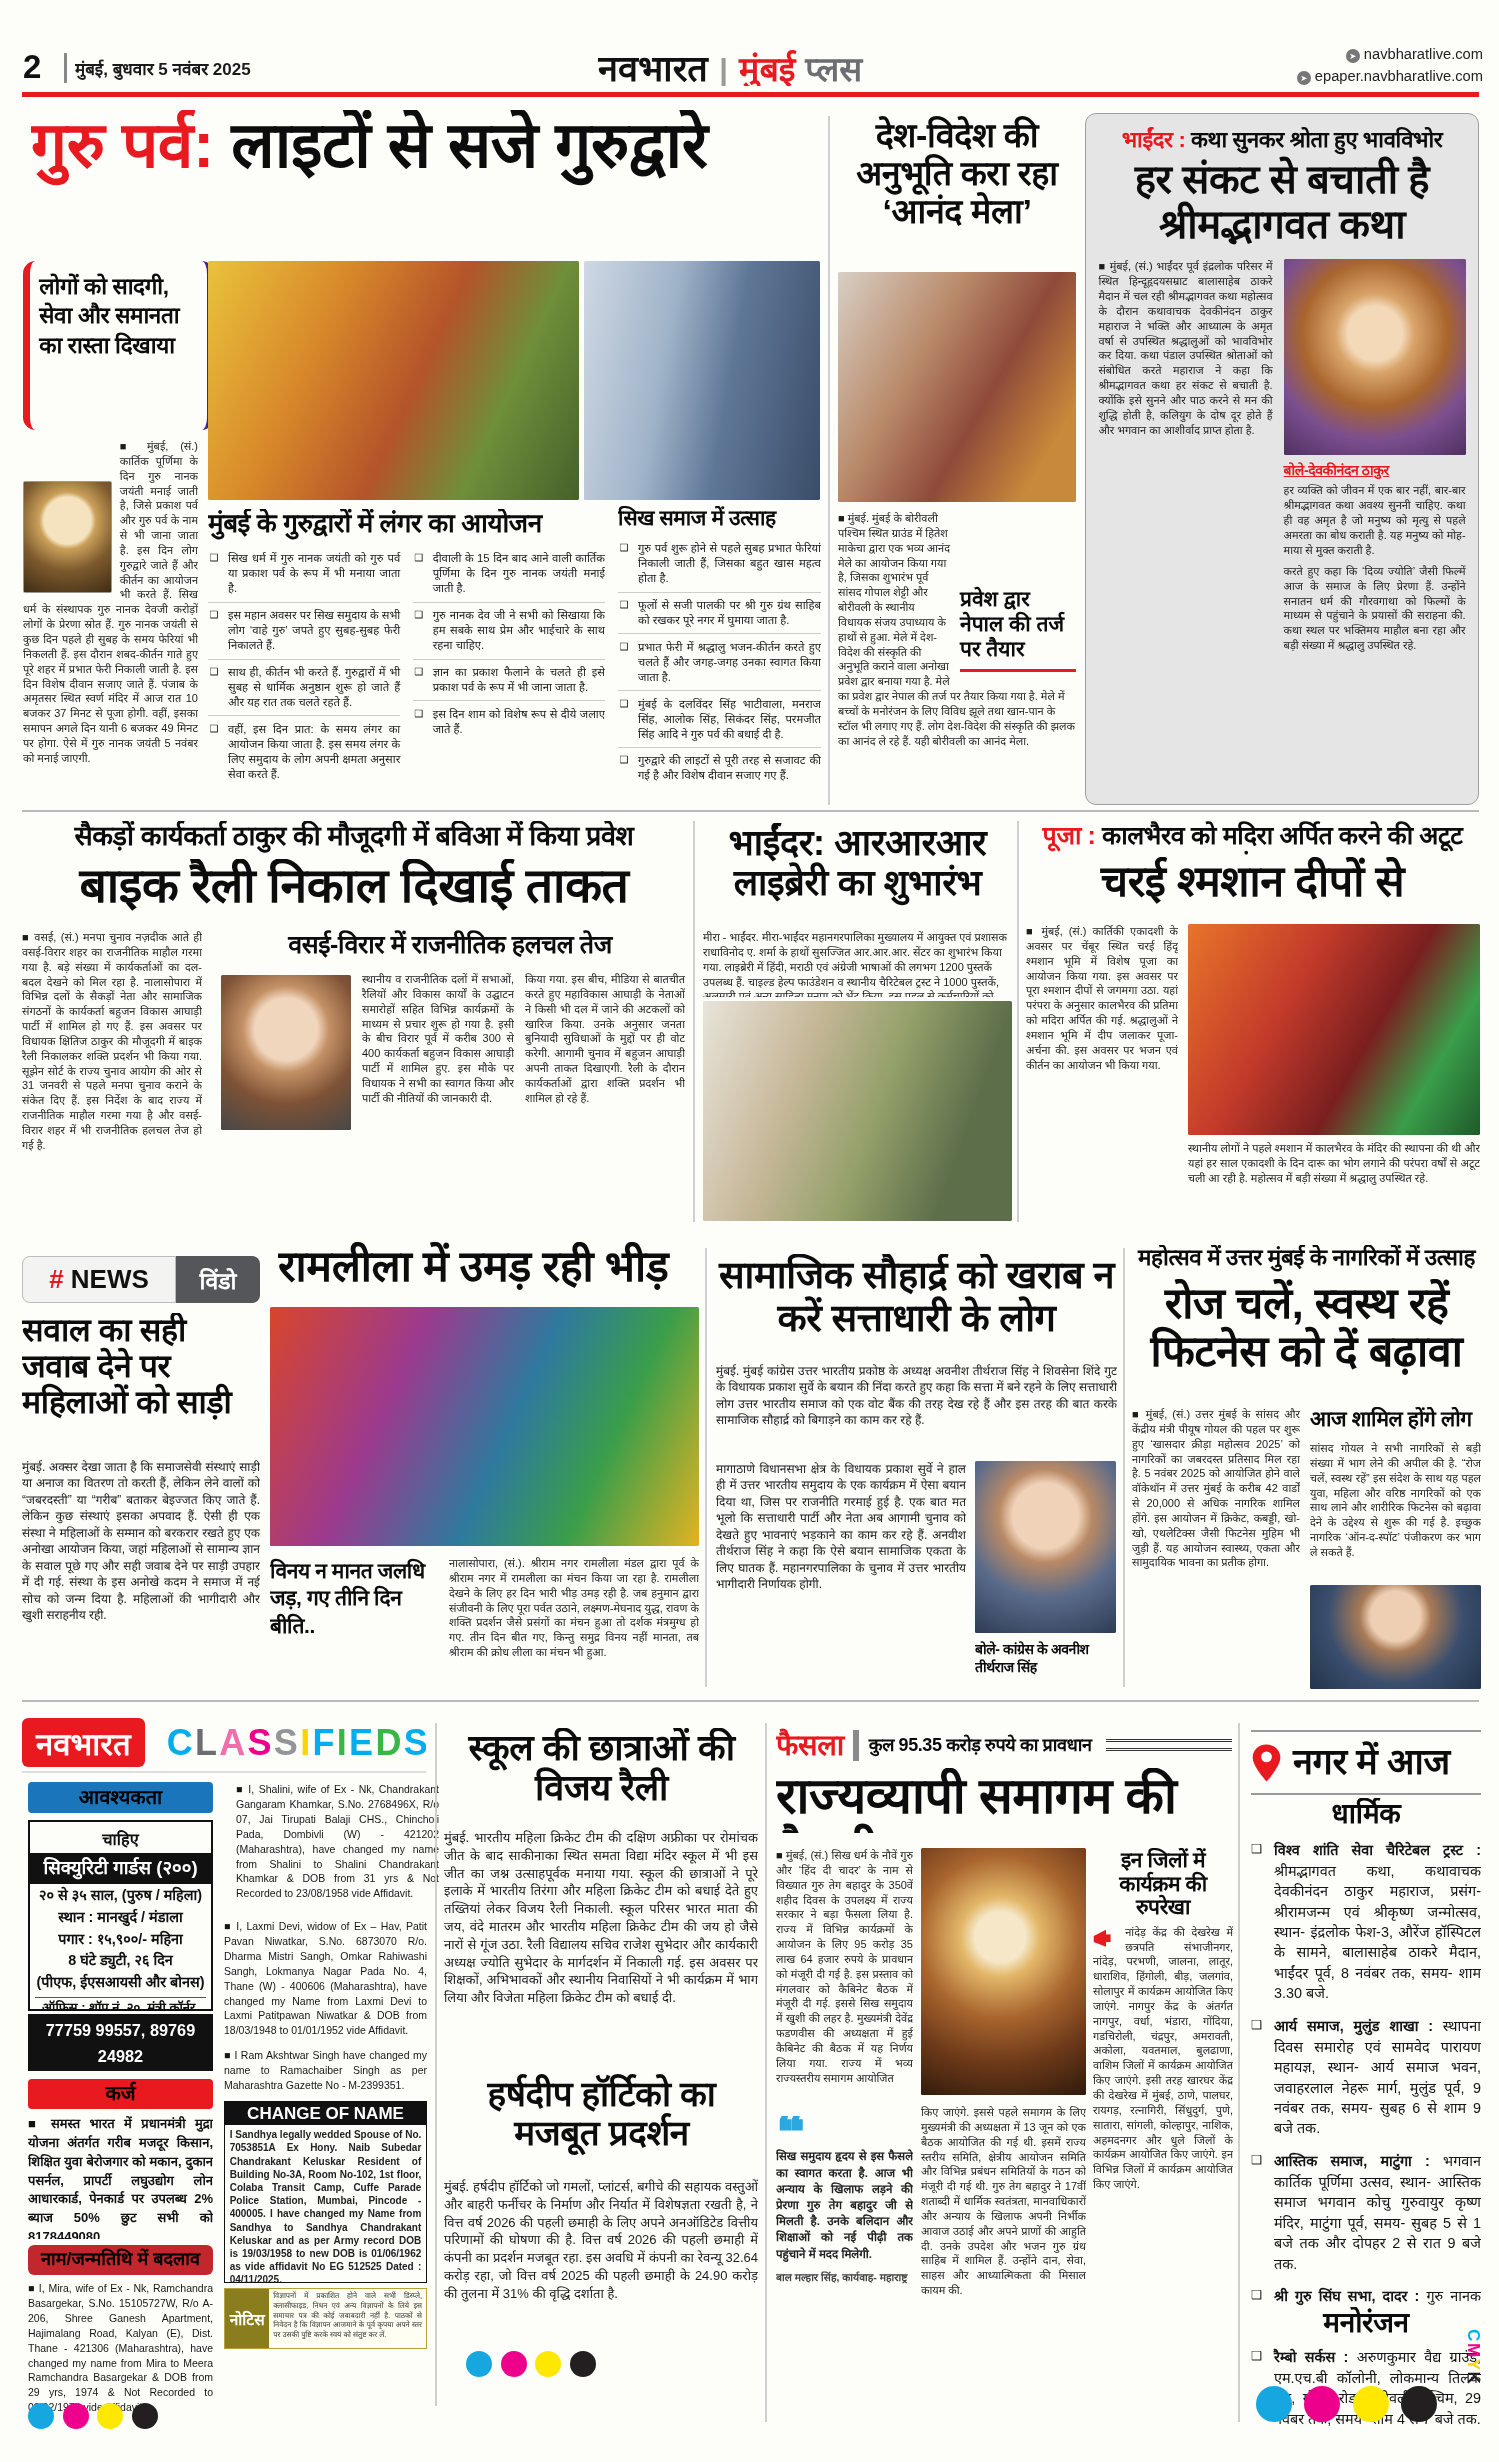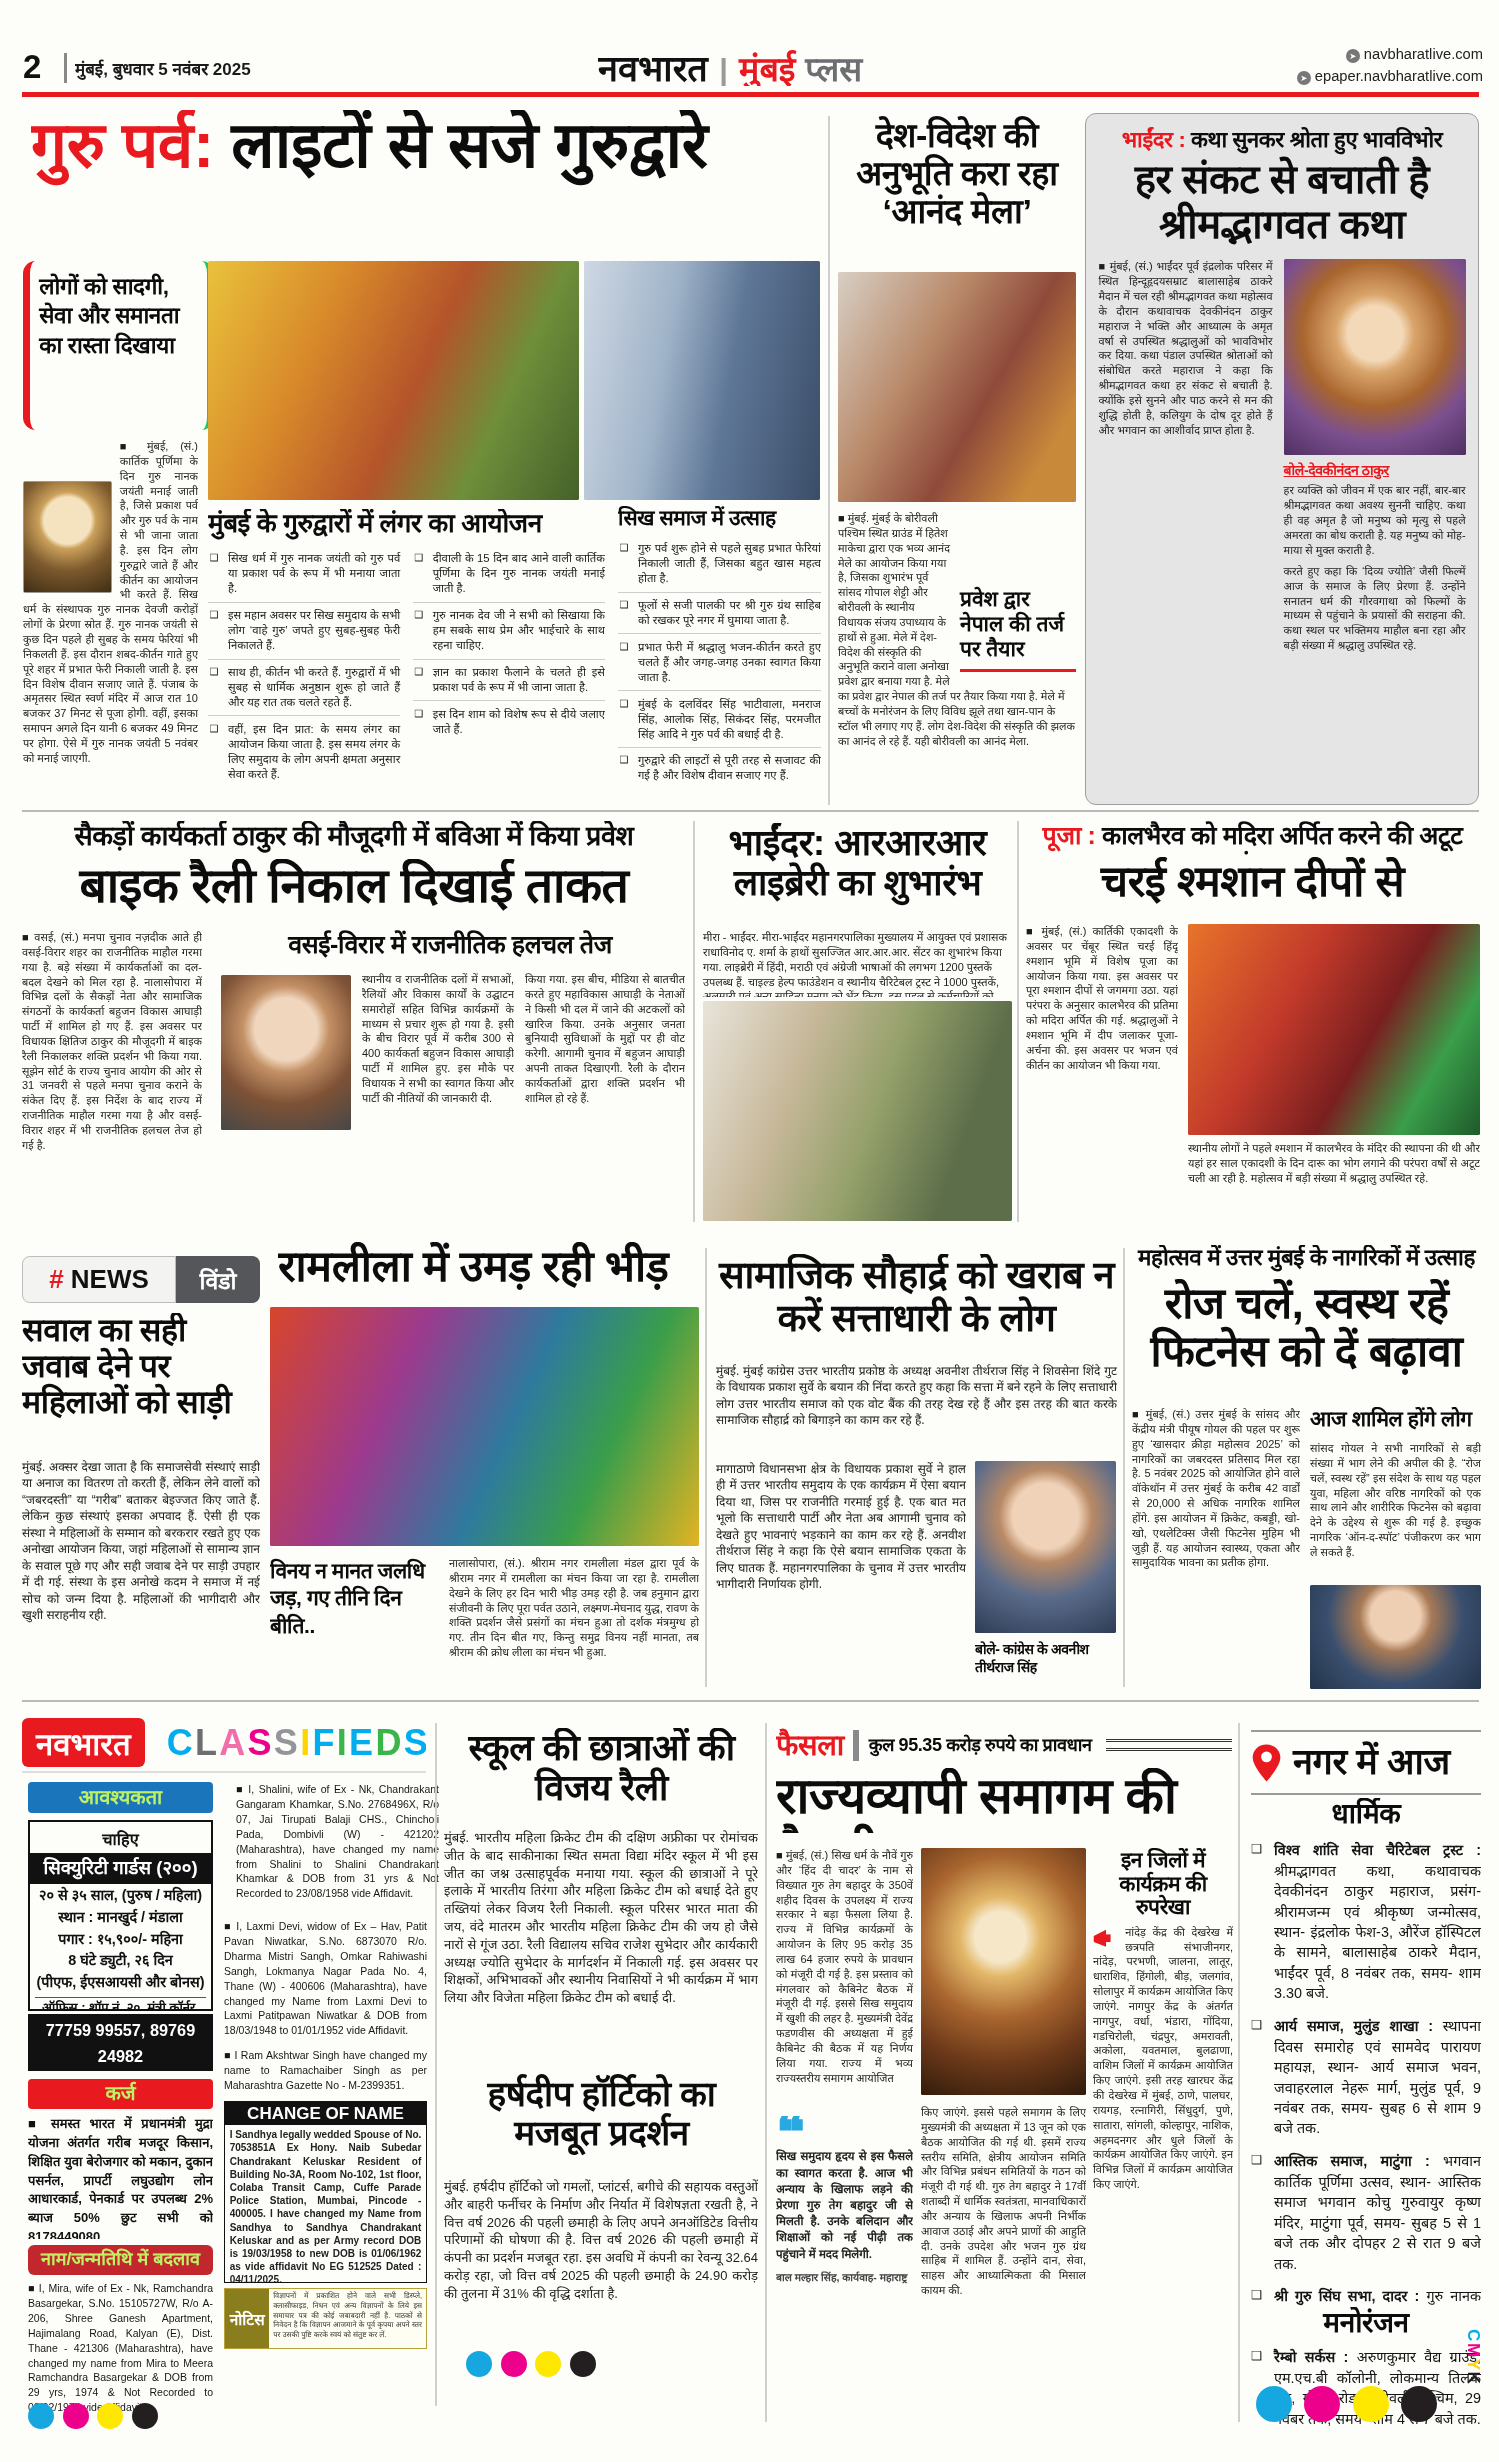--- a/index.html
+++ b/index.html
@@ -20,21 +20,21 @@
   .b-item:before{content:"❑";position:absolute;left:1.6px;top:5.4px;font-size:10px;color:#222;}
   .b-item:last-child{border-bottom:none;}
   .n-item{position:relative;padding:6.2px 0 6.2px 23px;font-size:14.4px;line-height:1.42;
           text-align:justify;color:#141414;}
   .n-item:before{content:"❑";position:absolute;left:0;top:7px;font-size:12.4px;color:#222;}
   .n-item b{font-weight:bold;}
   .dot{display:inline-block;width:36px;height:36px;border-radius:50%;margin-right:12.4px;}
   .dot.sm{width:26px;height:26px;margin-right:8.5px;}
   .c-cyan{background:#17a7e0;} .c-mag{background:#ec008c;}
   .c-yel{background:#ffe800;} .c-blk{background:#231f20;}
-  .band{color:#bef264;font-weight:bold;text-align:center;border-radius:3.9px;}
+  .band{color:#000000;font-weight:bold;text-align:center;border-radius:3.9px;}
   .adline{font-weight:bold;text-align:center;font-size:14.4px;line-height:1.5;color:#101010;}
   .quoteGlyph{font-size:54px;line-height:.6;color:#2aa8e0;font-weight:bold;}
   .insetHead{font-weight:bold;font-size:21px;line-height:1.2;color:#0c0c0c;
              border-bottom:3.9px solid #e8191f;padding-bottom:7.8px;}
   .boxed{border:1.6px solid #9f9f9f;border-radius:11px;background:#e5e5e5;}
   .cls-en{font-size:11.3px;line-height:1.42;text-align:justify;color:#161616;font-weight:bold;}
   .cmykv{writing-mode:vertical-rl;font-weight:bold;font-size:17px;letter-spacing:1.6px;}
 </style>
 </head>
 <body>
@@ -62,21 +62,21 @@
       <span>epaper.navbharatlive.com</span>
     </div>
   </div>
 
   <div class="abs rule" style="left:22px;top:92px;width:1457px;height:5.4px;"></div>
 
   <div class="abs hl" style="left:31px;top:110px;width:800px;height:92px;font-size:64px;">
     <span class="red">गुरु पर्व:</span><span> लाइटों से सजे गुरुद्वारे</span>
   </div>
 
-  <div class="abs" style="left:23px;top:261px;width:191px;height:169px;border-left:7px solid #e8191f;border-right:7px solid #22c55e;border-radius:12.4px;padding:11px 9.3px;box-sizing:border-box;">
+  <div class="abs" style="left:23px;top:261px;width:191px;height:169px;border-left:7px solid #e8191f;border-right:7px solid #4c1d95;border-radius:12.4px;padding:11px 9.3px;box-sizing:border-box;">
     <div class="hl" style="font-size:22.5px;line-height:1.3;">लोगों को सादगी, सेवा और समानता का रास्ता दिखाया</div>
   </div>
 
   <div class="abs" style="left:23px;top:439px;width:175px;height:366px;">
     <div class="photo" style="position:static;float:left;width:87px;height:110px;margin:42px 7.8px 4.7px 0;background:radial-gradient(circle at 50% 35%,#f5e3c0 0 28%,#caa05a 34%,#7d5a2e 60%,#3f2d14);border:0.8px solid #999;"></div>
     <div class="bts">■ मुंबई, (सं.) कार्तिक पूर्णिमा के दिन गुरु नानक जयंती मनाई जाती है, जिसे प्रकाश पर्व और गुरु पर्व के नाम से भी जाना जाता है. इस दिन लोग गुरुद्वारे जाते हैं और कीर्तन का आयोजन भी करते हैं. सिख धर्म के संस्थापक गुरु नानक देवजी करोड़ों लोगों के प्रेरणा स्रोत हैं. गुरु नानक जयंती से कुछ दिन पहले ही सुबह के समय फेरियां भी निकलती हैं. इस दौरान शबद-कीर्तन गाते हुए पूरे शहर में प्रभात फेरी निकाली जाती है. इस दिन विशेष दीवान सजाए जाते हैं. पंजाब के अमृतसर स्थित स्वर्ण मंदिर में आज रात 10 बजकर 37 मिनट से पूजा होगी. वहीं, इसका समापन अगले दिन यानी 6 बजकर 49 मिनट पर होगा. ऐसे में गुरु नानक जयंती 5 नवंबर को मनाई जाएगी.</div>
   </div>
 
   <div class="photo" style="left:208px;top:261px;width:371px;height:239px;background:linear-gradient(115deg,#e9c23b,#d8892a 30%,#b4542a 55%,#6f8f3a 75%,#45612a);"></div>
   <div class="photo" style="left:584px;top:261px;width:236px;height:239px;background:linear-gradient(100deg,#cfd8e4,#9fb3c8 35%,#5f7797 60%,#3a4d68);"></div>

